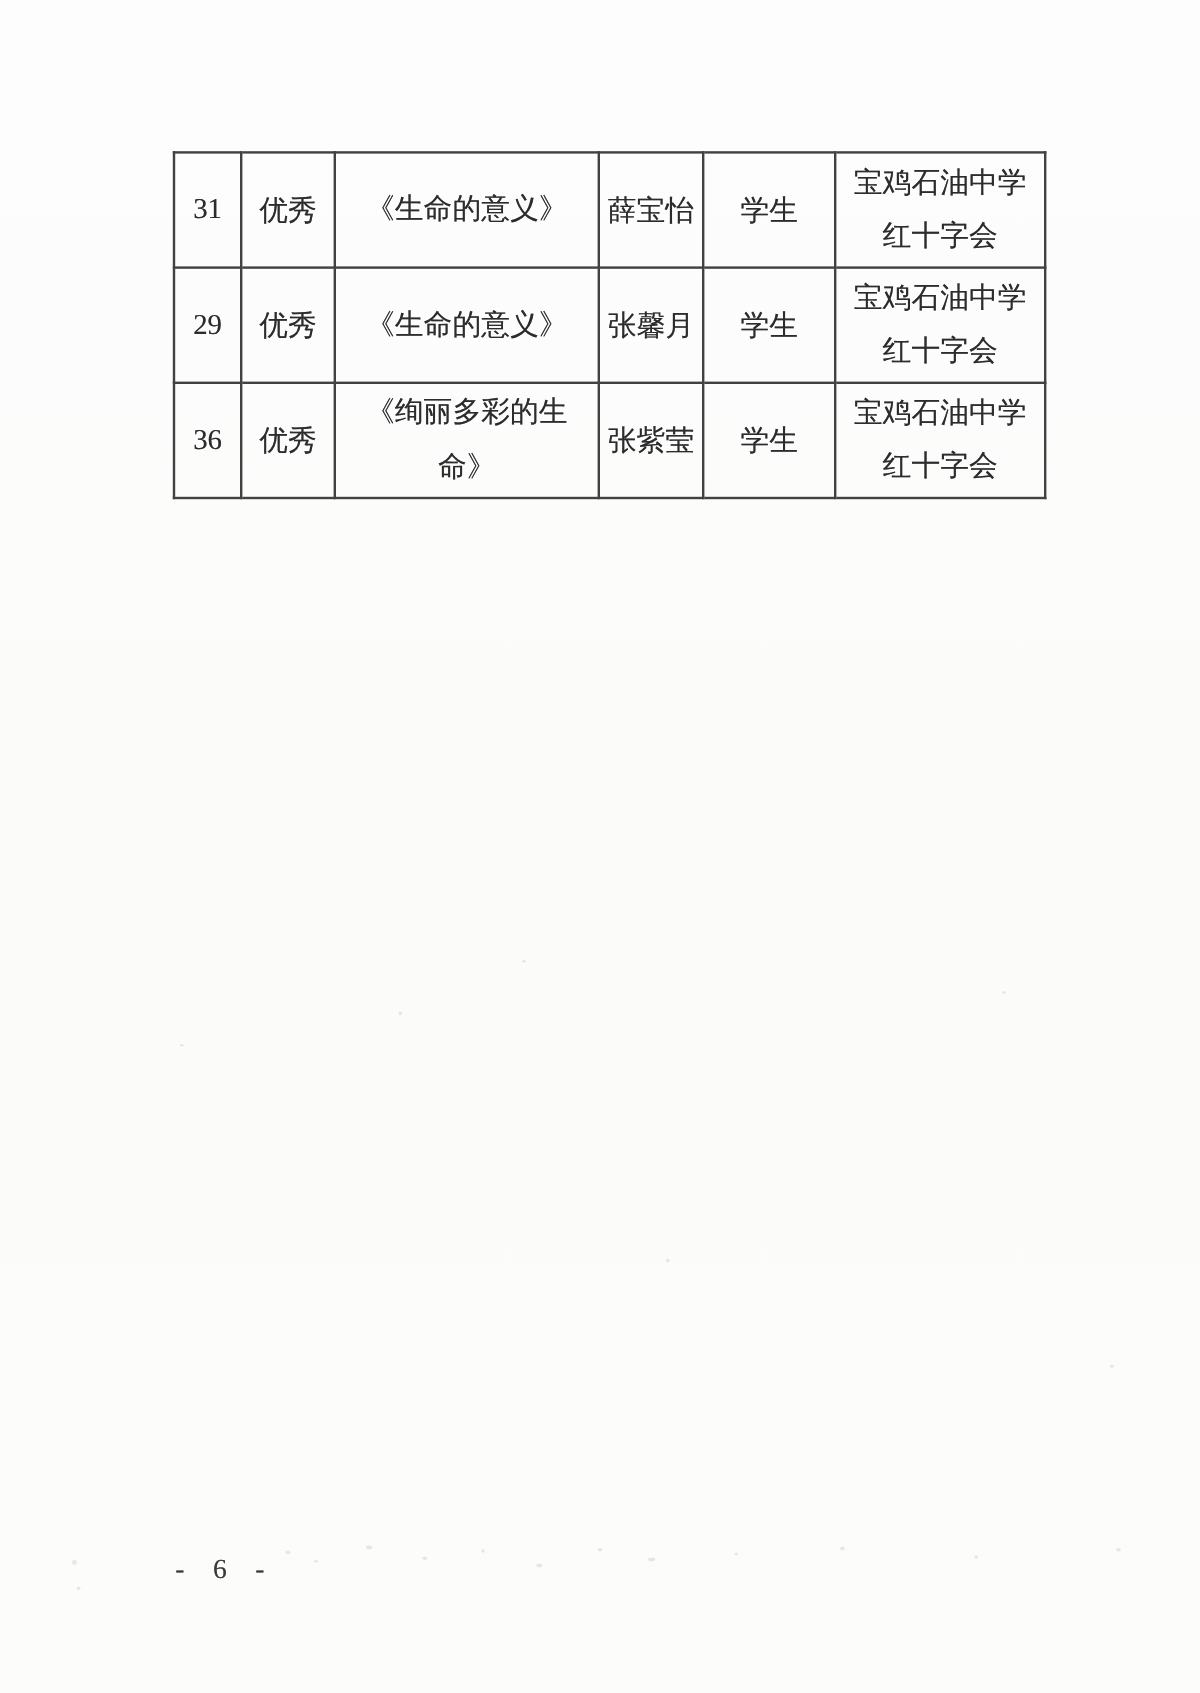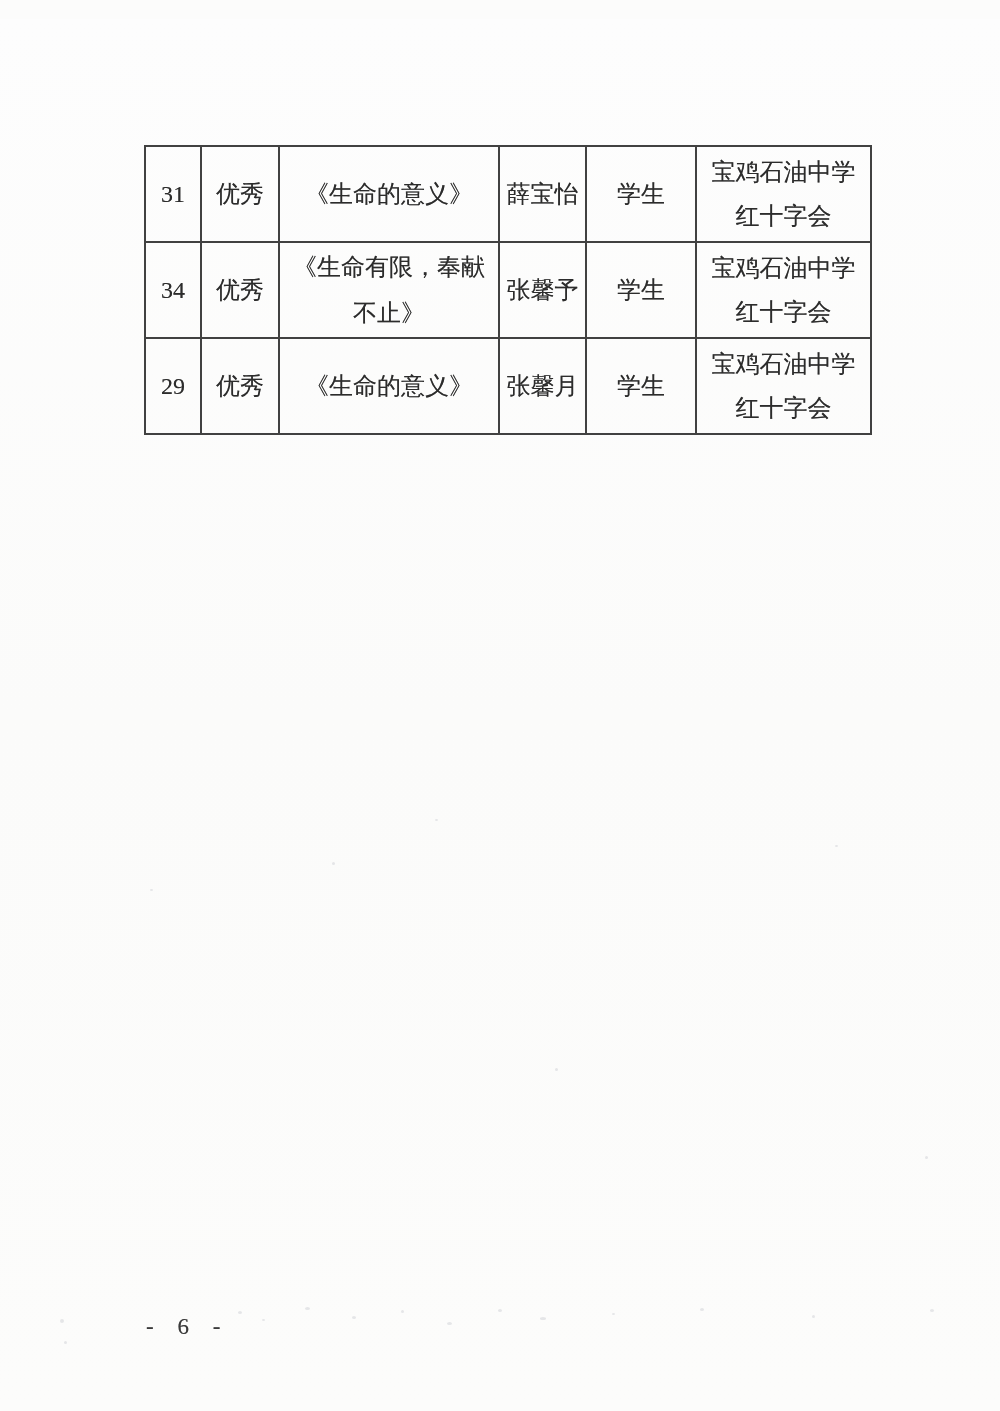--- a/index.html
+++ b/index.html
@@ -13,21 +13,20 @@
     font-family: "Liberation Serif", "DejaVu Serif", serif;
     color: #2e2e2e;
     position: relative;
     overflow: hidden;
   }
   .page {
     position: absolute;
     inset: 0;
     background:
       linear-gradient(180deg, #fdfdfd 0%, #fbfbfa 50%, #fcfcfb 100%);
-    margin-top: 19px;
   }
   
   table.award-table {
     position: absolute;
     left: 144px;
     top: 126px;
     width: 726px;
     border-collapse: collapse;
     table-layout: fixed;
   }
@@ -93,35 +92,35 @@
         <td class="cell-grade">优秀</td>
         <td class="cell-title">《生命的意义》</td>
         <td class="cell-name">薛宝怡</td>
         <td class="cell-role">学生</td>
         <td class="cell-org">
           <div class="org-line">宝鸡石油中学</div>
           <div class="org-line">红十字会</div>
         </td>
       </tr>
       <tr>
-        <td class="cell-index">34</td>
+        <td class="cell-index">29</td>
         <td class="cell-grade">优秀</td>
-        <td class="cell-title">《生命有限，奉献不止》</td>
-        <td class="cell-name">张馨予</td>
+        <td class="cell-title">《生命的意义》</td>
+        <td class="cell-name">张馨月</td>
         <td class="cell-role">学生</td>
         <td class="cell-org">
           <div class="org-line">宝鸡石油中学</div>
           <div class="org-line">红十字会</div>
         </td>
       </tr>
       <tr>
-        <td class="cell-index">29</td>
+        <td class="cell-index">36</td>
         <td class="cell-grade">优秀</td>
-        <td class="cell-title">《生命的意义》</td>
-        <td class="cell-name">张馨月</td>
+        <td class="cell-title">《绚丽多彩的生命》</td>
+        <td class="cell-name">张紫莹</td>
         <td class="cell-role">学生</td>
         <td class="cell-org">
           <div class="org-line">宝鸡石油中学</div>
           <div class="org-line">红十字会</div>
         </td>
       </tr>
     </tbody>
   </table>
 
   <div class="page-number">- 6 -</div>

